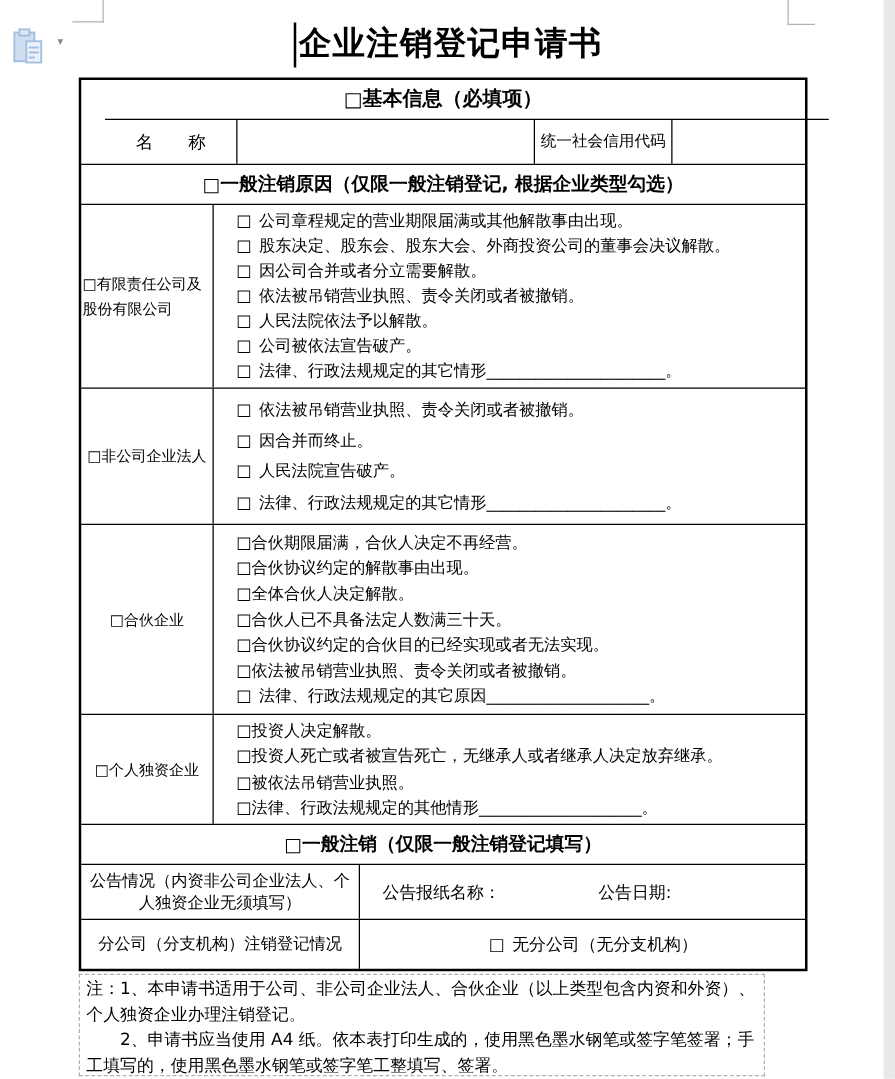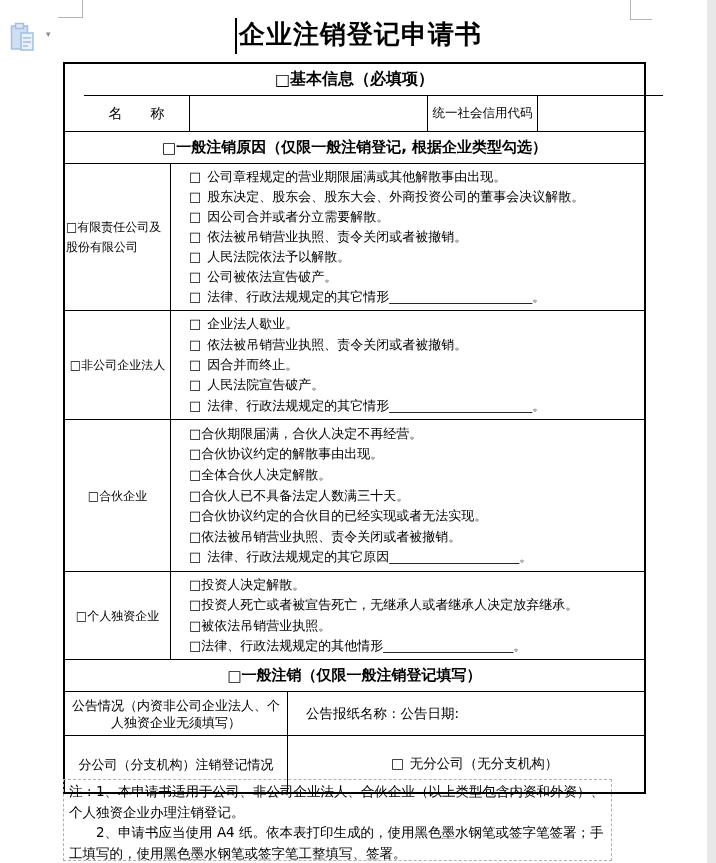--- a/index.html
+++ b/index.html
@@ -49,25 +49,25 @@
   .cat-row .cat-label { width:105px; display:flex; align-items:center; justify-content:center;
                         text-align:left; font-size:12px; line-height:20px; padding:0 1px; }
   .cat-row .cat-items { flex:1; display:flex; flex-direction:column; justify-content:space-evenly;
                         padding:2px 4px 2px 18px; font-size:13px; }
   .item { white-space:nowrap; }
   .cb { display:inline-block; }
   .gap .cb { margin-right:6px; }
   .cat-label .cb { margin-right:0; }
 
   .r-announce { height:44px; }
-  .r-branch { height:57px; }
+  .r-branch { height:40px; }
   .c-bottom-label { width:222px; display:flex; align-items:center; justify-content:center;
                     text-align:center; font-size:13px; line-height:17px; padding:0 6px; }
   .c-announce-val { flex:1; display:flex; align-items:center; font-size:13.5px; padding-left:18px; }
-  .c-announce-val .date-lbl { }
+  .c-announce-val .date-lbl { margin-left:78px; }
   .c-branch-val { flex:1; display:flex; align-items:center; font-size:13.5px; padding-left:8px; }
   .c-branch-val .opt2 { margin-left:95px; }
   .c-branch-val .cb { margin-right:6px; }
 
   
   .notes { position:absolute; left:63px; top:779px; width:549px; height:82px;
            border:1px dashed #b0b0b0; font-size:13.5px; line-height:20.5px; padding:1px 5px; }
   .notes p { margin:0; }
   .notes .indent { text-indent:27px; }
 </style>
@@ -129,21 +129,20 @@
       <div class="item gap"><span class="cb">□</span><span>公司被依法宣告破产。</span></div>
       <div class="item gap"><span class="cb">□</span><span>法律、行政法规规定的其它情形______________________。</span></div>
     </div>
   </div>
 
   <div class="row cat-row" style="height:109px">
     <div class="cell cat-label">
       <div><span class="cb">□</span><span>非公司企业法人</span></div>
     </div>
     <div class="cell cat-items vline">
-      <div class="item gap"><span class="cb">□</span><span>企业法人歇业。</span></div>
       <div class="item gap"><span class="cb">□</span><span>依法被吊销营业执照、责令关闭或者被撤销。</span></div>
       <div class="item gap"><span class="cb">□</span><span>因合并而终止。</span></div>
       <div class="item gap"><span class="cb">□</span><span>人民法院宣告破产。</span></div>
       <div class="item gap"><span class="cb">□</span><span>法律、行政法规规定的其它情形______________________。</span></div>
     </div>
   </div>
 
   <div class="row cat-row" style="height:152px">
     <div class="cell cat-label">
       <div><span class="cb">□</span><span>合伙企业</span></div>

